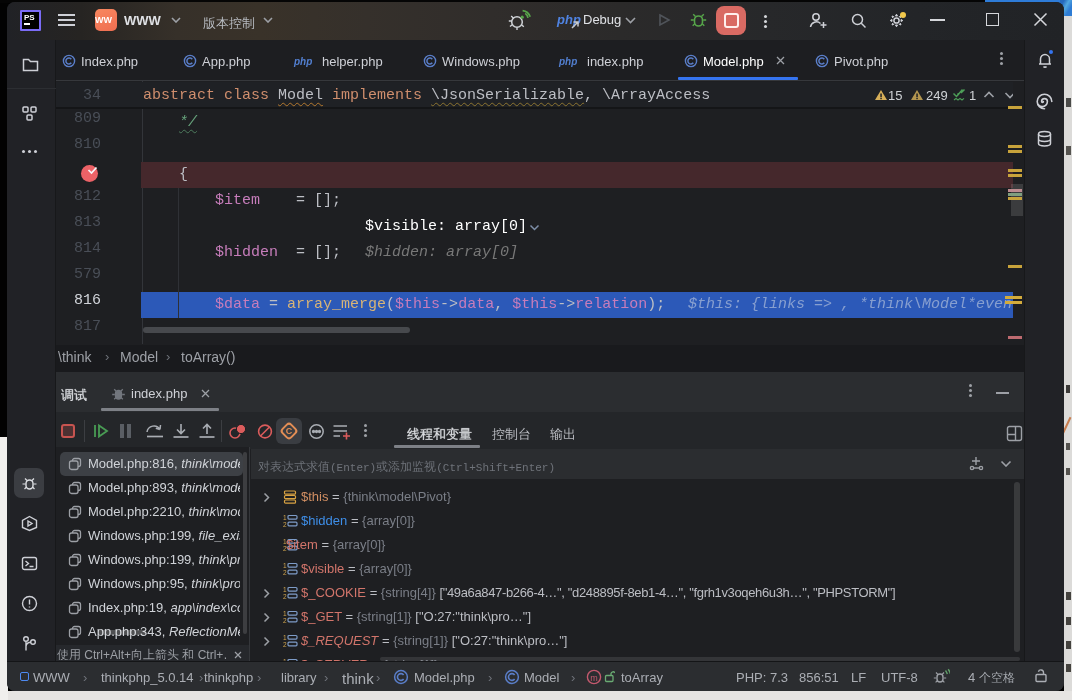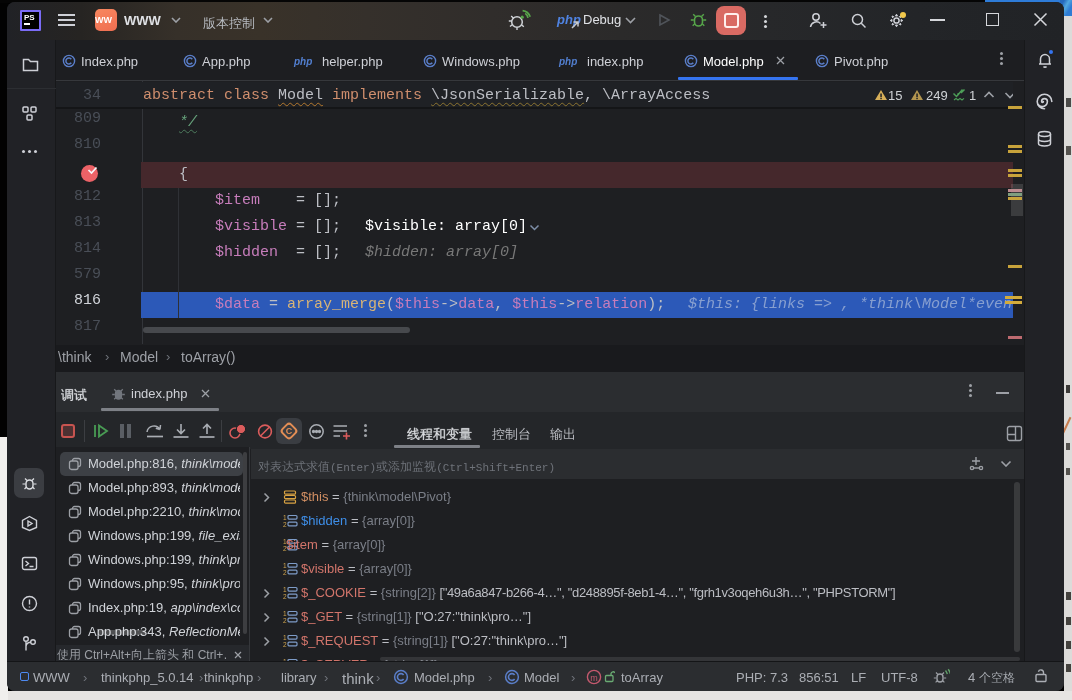--- a/index.html
+++ b/index.html
@@ -235,21 +235,20 @@
 <div class="a num" style="left:56px;top:318px">817</div>
 <div class="a" style="left:81px;top:165px;width:17px;height:17px;border-radius:50%;background:#ec6267"></div>
       <svg class="a" style="left:87px;top:166px" width="11" height="9" fill="none" stroke="#f6f8fb" stroke-width="1.7">
         <path d="M1.5 4 L4.5 7 L9.5 1.5"></path>
       </svg>
 
 <div class="a" style="left:178px;top:188px;width:1px;height:130px;background:#2f3136"></div>
 <div class="a mono" style="left:143px;top:110px"><span style="color:#67a37c;font-style:italic">    <span style="text-decoration:underline wavy 1px #4c7a5c;text-underline-offset:3px">*/</span></span></div>
 <div class="a mono" style="left:143px;top:162px"><span class="pl">    {</span></div>
 <div class="a mono" style="left:143px;top:188px"><span class="pl">        </span><span class="vr">$item</span><span class="pl">    = [];</span></div>
-<div class="a mono" style="left:143px;top:214px"><span class="pl">        </span><span class="vr">$visible</span><span class="pl"> = [];</span></div>
 <div class="a mono" style="left:365px;top:214px"><span style="color:#ffffff;">$visible: array[0]</span></div>
 <svg class="a" style="left:529px;top:224px" width="11" height="7">
         <path d="M1.5 1.5 L5.5 5.5 L9.5 1.5" stroke="#7e8ea8" stroke-width="1.5" fill="none"></path>
       </svg>
 <div class="a mono" style="left:143px;top:240px"><span class="pl">        </span><span class="vr">$hidden</span><span class="pl">  = [];</span></div>
 <div class="a mono hint" style="left:365px;top:240px">$hidden: array[0]</div>
 <div class="a mono" style="left:143px;top:292px"><span class="pl">        </span><span class="vr">$data</span><span class="pl"> = </span><span style="color:#d8b477">array_merge</span><span class="pl">(</span><span class="vr">$this</span><span class="pl">-&gt;</span><span class="vr">data</span><span class="pl">, </span><span class="vr">$this</span><span class="pl">-&gt;</span><span class="vr">relation</span><span class="pl">);</span></div>
 <div class="a mono" style="left:688px;top:292px;width:323px;overflow:hidden;font-style:italic;color:rgba(190,202,222,.62)">$this: {links =&gt; , *think\Model*even</div>
 
 <div class="a" style="left:143px;top:327px;width:267px;height:6px;border-radius:3px;background:#47494d"></div>
@@ -508,41 +507,41 @@
       <div class="a" style="left:301px;top:557px;height:24px;line-height:24px;white-space:nowrap;font-size:13px;color:#bcbec4"><span style="color:#d2756b;">$visible</span> = <span style="color:#7a7e87">{array[0]}</span></div>
       <svg class="a" style="left:263px;top:588px" width="7" height="11">
         <path d="M1.5 1.5 L5.5 5.5 L1.5 9.5" stroke="#9da0a6" stroke-width="1.5" fill="none"></path>
       </svg>
       <svg class="a" style="left:283px;top:586px" width="15" height="14">
         <text x="0" y="6" font-size="6.5" fill="#d0a54f" font-family="Liberation Sans">1</text>
         <text x="0" y="13" font-size="6.5" fill="#d0a54f" font-family="Liberation Sans">2</text>
         <rect x="5" y="1.5" width="9" height="3.6" rx="1" fill="none" stroke="#7e9cc8" stroke-width="1.2"></rect>
         <rect x="5" y="8.2" width="9" height="3.6" rx="1" fill="none" stroke="#7e9cc8" stroke-width="1.2"></rect>
       </svg>
-      <div class="a" style="left:301px;top:581px;height:24px;line-height:24px;white-space:nowrap;font-size:13px;color:#bcbec4"><span style="color:#d2756b;">$_COOKIE</span> = <span style="color:#7a7e87">{string[2]}</span> <span style="letter-spacing:-0.35px">["49a6a847-b266-4…", "d248895f-8eb1-4…", "fgrh1v3oqeh6u3h…", "PHPSTORM"]</span></div>
+      <div class="a" style="left:301px;top:581px;height:24px;line-height:24px;white-space:nowrap;font-size:13px;color:#bcbec4"><span style="color:#d2756b;">$_COOKIE</span> = <span style="color:#7a7e87">{string[4]}</span> <span style="letter-spacing:-0.35px">["49a6a847-b266-4…", "d248895f-8eb1-4…", "fgrh1v3oqeh6u3h…", "PHPSTORM"]</span></div>
       <svg class="a" style="left:263px;top:612px" width="7" height="11">
         <path d="M1.5 1.5 L5.5 5.5 L1.5 9.5" stroke="#9da0a6" stroke-width="1.5" fill="none"></path>
       </svg>
       <svg class="a" style="left:283px;top:610px" width="15" height="14">
         <text x="0" y="6" font-size="6.5" fill="#d0a54f" font-family="Liberation Sans">1</text>
         <text x="0" y="13" font-size="6.5" fill="#d0a54f" font-family="Liberation Sans">2</text>
         <rect x="5" y="1.5" width="9" height="3.6" rx="1" fill="none" stroke="#7e9cc8" stroke-width="1.2"></rect>
         <rect x="5" y="8.2" width="9" height="3.6" rx="1" fill="none" stroke="#7e9cc8" stroke-width="1.2"></rect>
       </svg>
       <div class="a" style="left:301px;top:605px;height:24px;line-height:24px;white-space:nowrap;font-size:13px;color:#bcbec4"><span style="color:#d2756b;">$_GET</span> = <span style="color:#7a7e87">{string[1]}</span> ["O:27:"think\pro…"]</div>
       <svg class="a" style="left:263px;top:636px" width="7" height="11">
         <path d="M1.5 1.5 L5.5 5.5 L1.5 9.5" stroke="#9da0a6" stroke-width="1.5" fill="none"></path>
       </svg>
       <svg class="a" style="left:283px;top:634px" width="15" height="14">
         <text x="0" y="6" font-size="6.5" fill="#d0a54f" font-family="Liberation Sans">1</text>
         <text x="0" y="13" font-size="6.5" fill="#d0a54f" font-family="Liberation Sans">2</text>
         <rect x="5" y="1.5" width="9" height="3.6" rx="1" fill="none" stroke="#7e9cc8" stroke-width="1.2"></rect>
         <rect x="5" y="8.2" width="9" height="3.6" rx="1" fill="none" stroke="#7e9cc8" stroke-width="1.2"></rect>
       </svg>
-      <div class="a" style="left:301px;top:629px;height:24px;line-height:24px;white-space:nowrap;font-size:13px;color:#bcbec4"><span style="color:#d2756b;">$_REQUEST</span> = <span style="color:#7a7e87">{string[1]}</span> ["O:27:"think\pro…"]</div>
+      <div class="a" style="left:301px;top:629px;height:24px;line-height:24px;white-space:nowrap;font-size:13px;color:#bcbec4"><span style="color:#d2756b;font-style:italic;">$_REQUEST</span> = <span style="color:#7a7e87">{string[1]}</span> ["O:27:"think\pro…"]</div>
       <svg class="a" style="left:263px;top:660px" width="7" height="11">
         <path d="M1.5 1.5 L5.5 5.5 L1.5 9.5" stroke="#9da0a6" stroke-width="1.5" fill="none"></path>
       </svg>
       <svg class="a" style="left:283px;top:658px" width="15" height="14">
         <text x="0" y="6" font-size="6.5" fill="#d0a54f" font-family="Liberation Sans">1</text>
         <text x="0" y="13" font-size="6.5" fill="#d0a54f" font-family="Liberation Sans">2</text>
         <rect x="5" y="1.5" width="9" height="3.6" rx="1" fill="none" stroke="#7e9cc8" stroke-width="1.2"></rect>
         <rect x="5" y="8.2" width="9" height="3.6" rx="1" fill="none" stroke="#7e9cc8" stroke-width="1.2"></rect>
       </svg>
       <div class="a" style="left:301px;top:653px;height:24px;line-height:24px;white-space:nowrap;font-size:13px;color:#bcbec4"><span style="color:#d2756b;">$_SERVER</span> = <span style="color:#7a7e87">{string[1]}</span></div>

